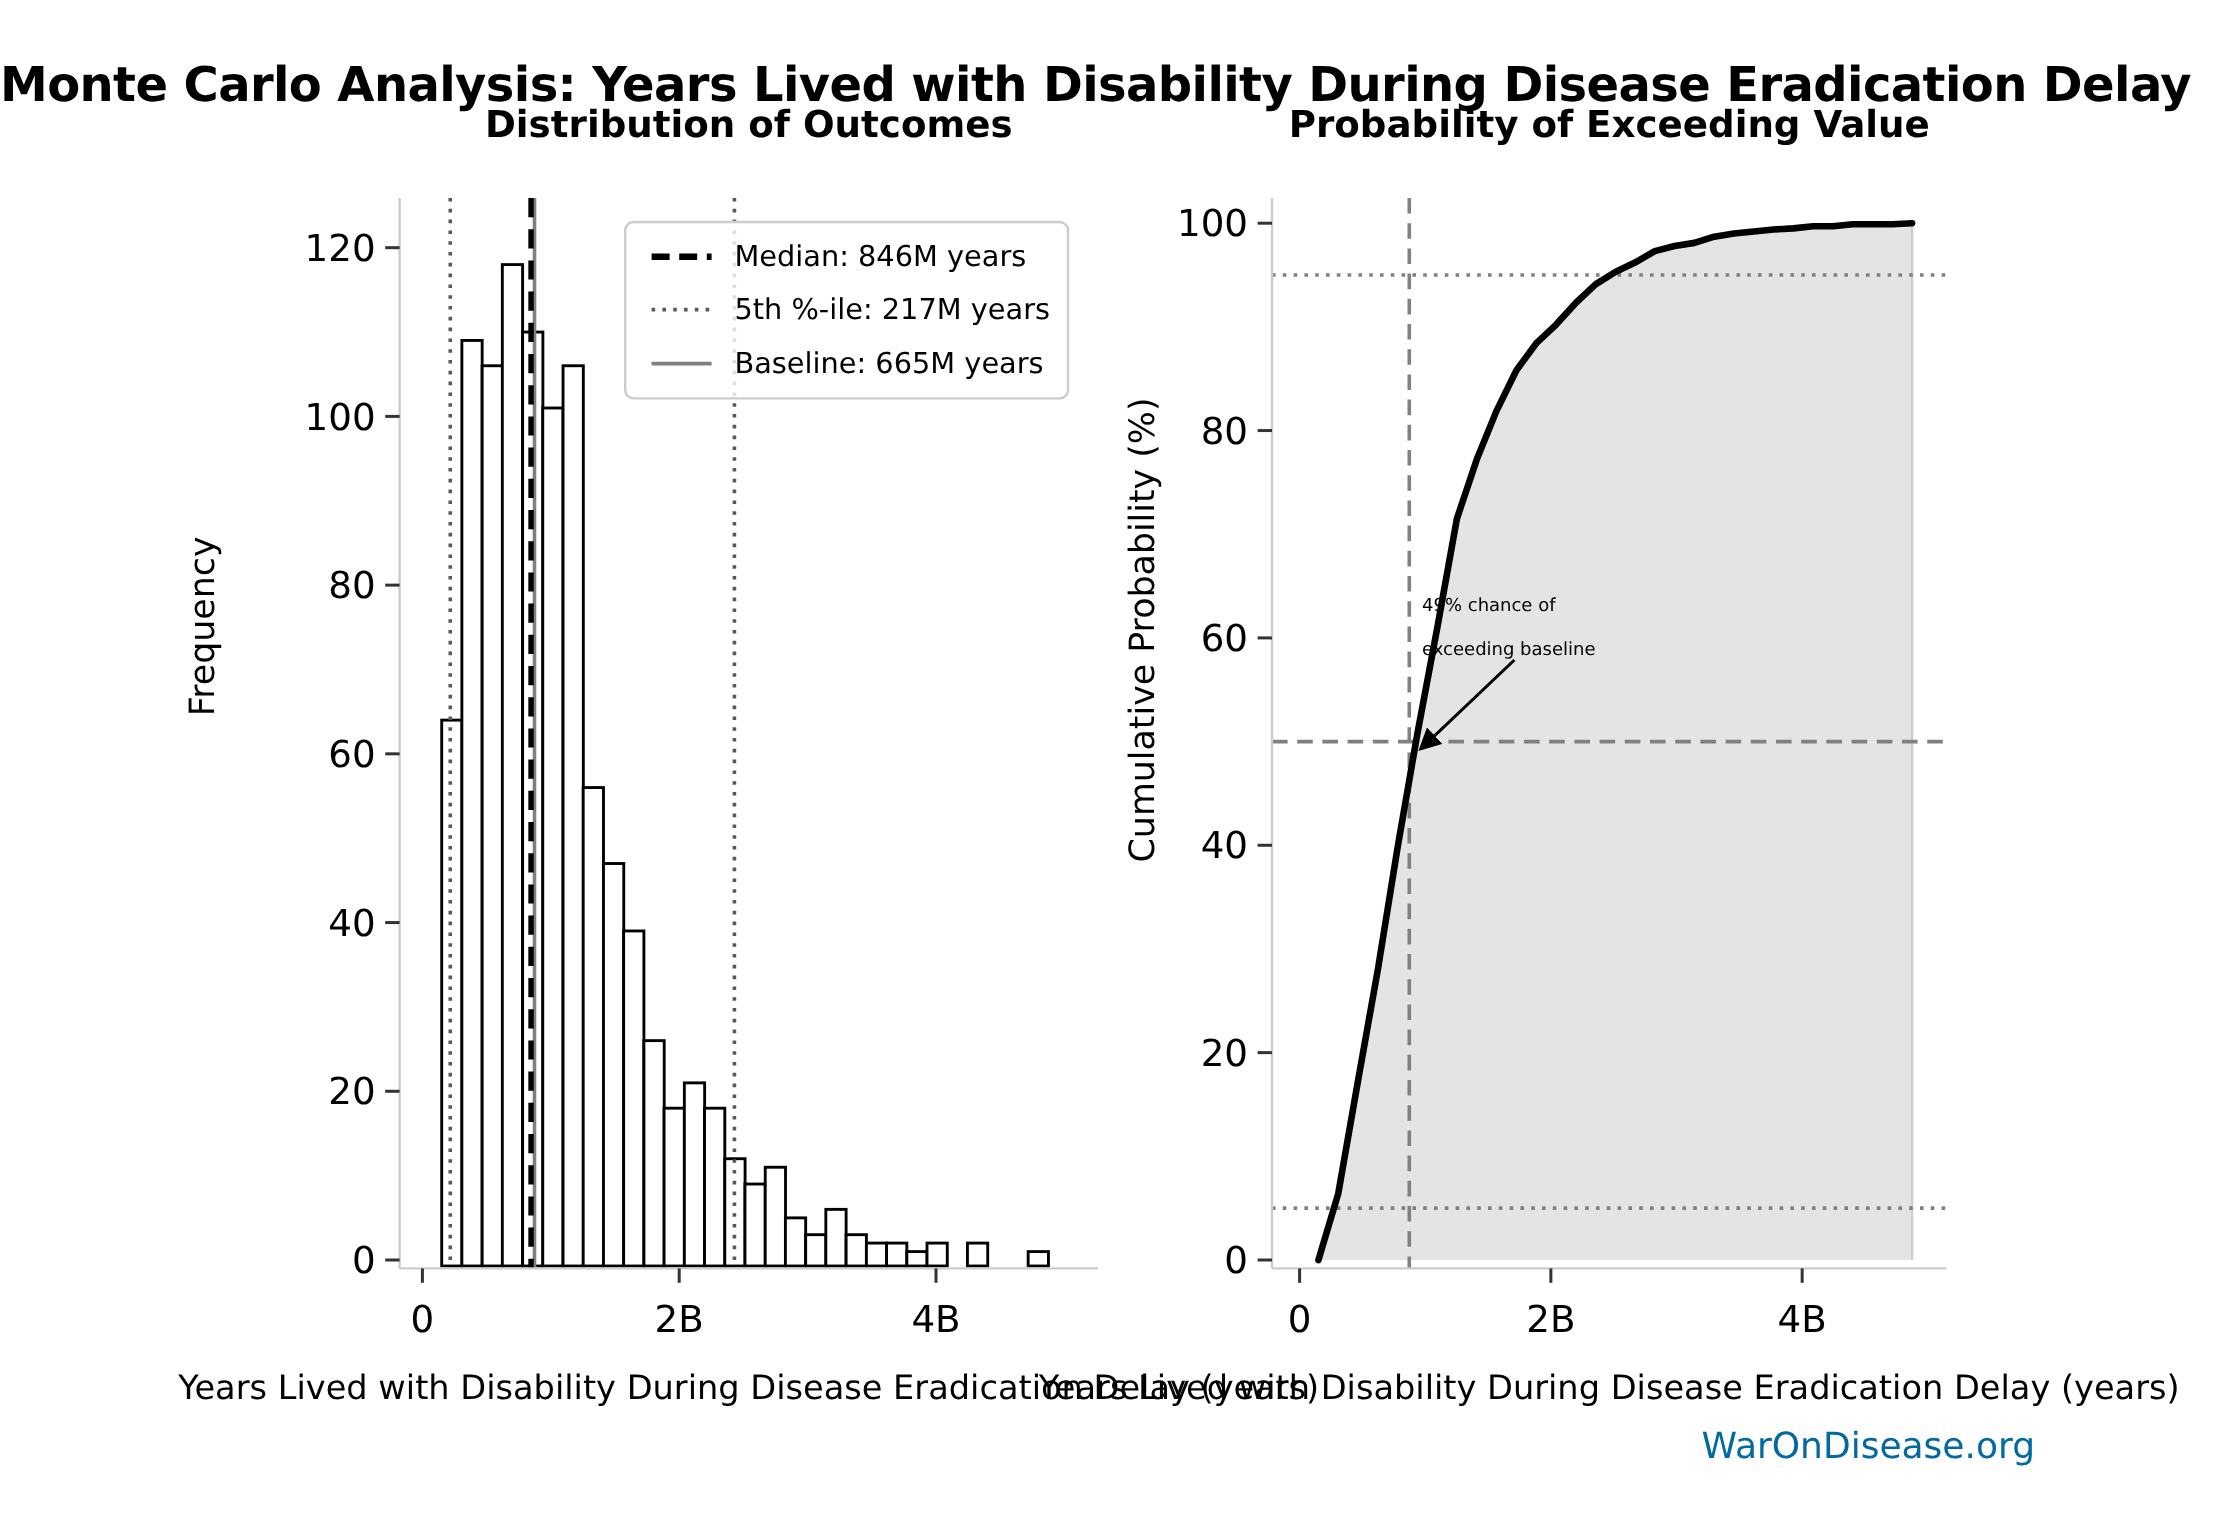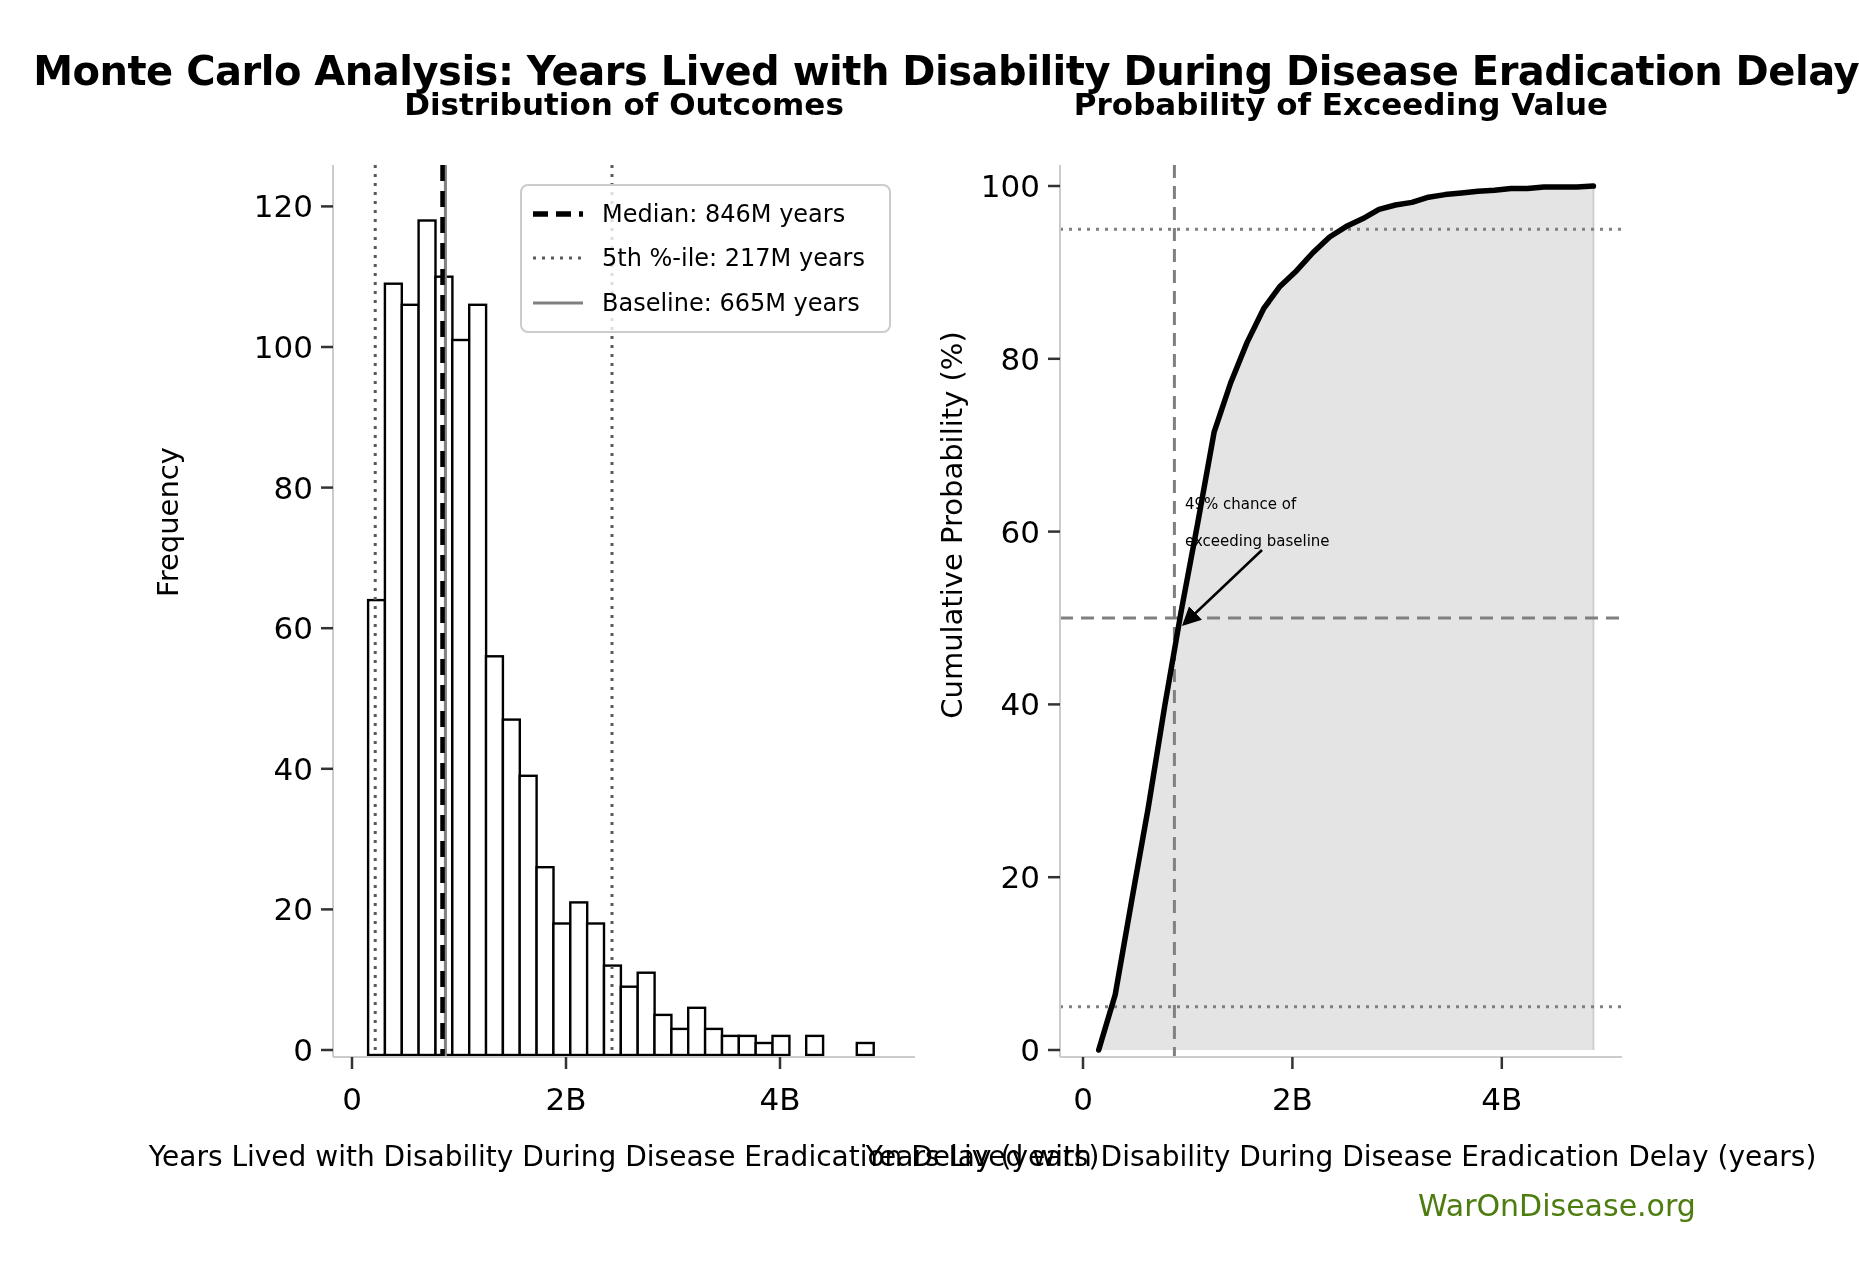--- a/index.html
+++ b/index.html
@@ -1,34 +1,34 @@
 <!DOCTYPE html>
 <html><head>
 <meta charset="utf-8">
 <style>
   html,body{margin:0;padding:0;background:#fff;}
   .fig{position:relative;width:1859px;height:1280px;background:#ffffff;overflow:hidden;
        font-family:"DejaVu Sans","Liberation Sans",sans-serif;color:#000;}
   .fig svg.canvas{position:absolute;left:0;top:0;}
   svg text{font-family:"DejaVu Sans","Liberation Sans",sans-serif;fill:#000;}
   .abs{position:absolute;white-space:nowrap;}
-  .main-title{left:0;top:48px;width:1859px;text-align:right;font-size:40px;font-weight:bold;letter-spacing:-0.5px;}
+  .main-title{left:0;top:48px;width:1859px;text-align:left;font-size:40px;font-weight:bold;letter-spacing:-0.5px;}
   .sub-title{top:86px;text-align:center;font-size:31px;font-weight:bold;}
   .sub-title.left{left:333px;width:582px;}
   .sub-title.right{left:1060px;width:562px;}
   .ylabel{font-size:29px;transform:translate(-50%,-50%) rotate(-90deg);transform-origin:center;}
   .xlabel{font-size:28px;text-align:center;}
   .legend{left:520px;top:184px;width:371px;height:149px;background:rgba(255,255,255,0.8);
           border:2px solid #cccccc;border-radius:8px;box-sizing:border-box;
-          display:flex;flex-direction:column;justify-content:space-around;padding:6px 10px;}
+          display:flex;flex-direction:column;justify-content:space-around;padding:6px 20px;}
   .legend-row{display:flex;align-items:center;gap:18px;height:32px;}
   .legend-row svg{flex:0 0 52px;}
   .legend-row span{font-size:24px;}
   .annotation{left:1185px;top:486px;font-size:15px;line-height:37px;}
-  .watermark{left:1418px;top:1188px;font-size:30px;color:#4d7c0f;}
+  .watermark{left:1418px;top:1188px;font-size:30px;color:#0369a1;}
 </style>
 </head>
 <body>
 
 <div class="fig">
 
   <svg class="canvas" width="1859" height="1280" viewBox="0 0 1859 1280">
     <defs>
       <marker id="arrowhead" viewBox="0 0 10 10" refX="8.5" refY="5" markerWidth="7.5" markerHeight="7.5" orient="auto-start-reverse">
         <path d="M0,0 L10,5 L0,10 z" fill="#000"></path>

